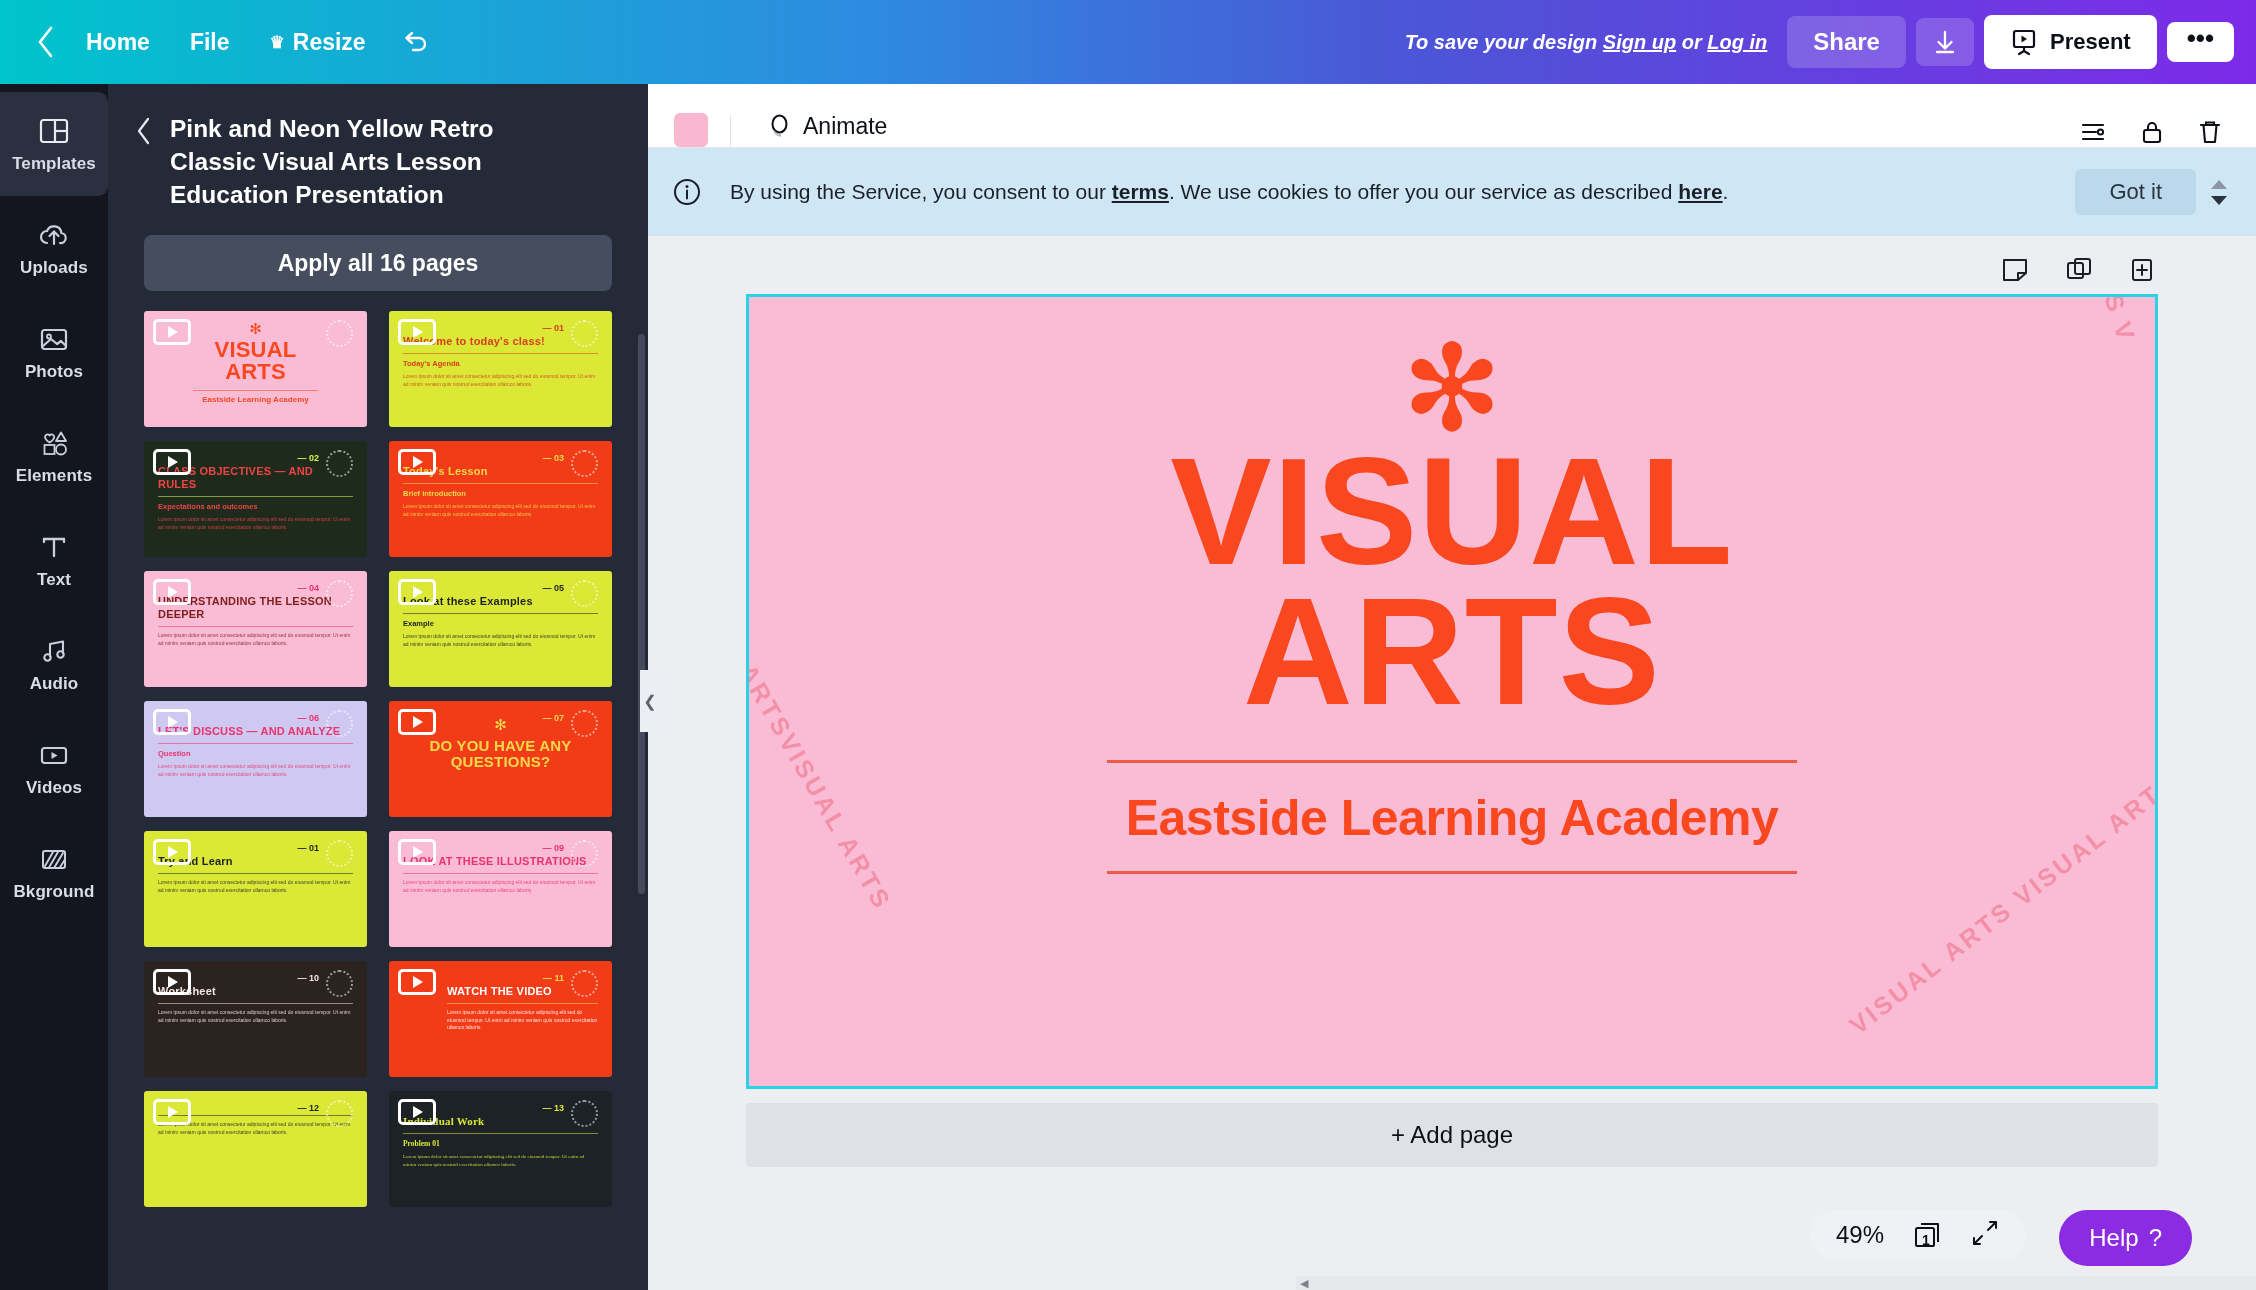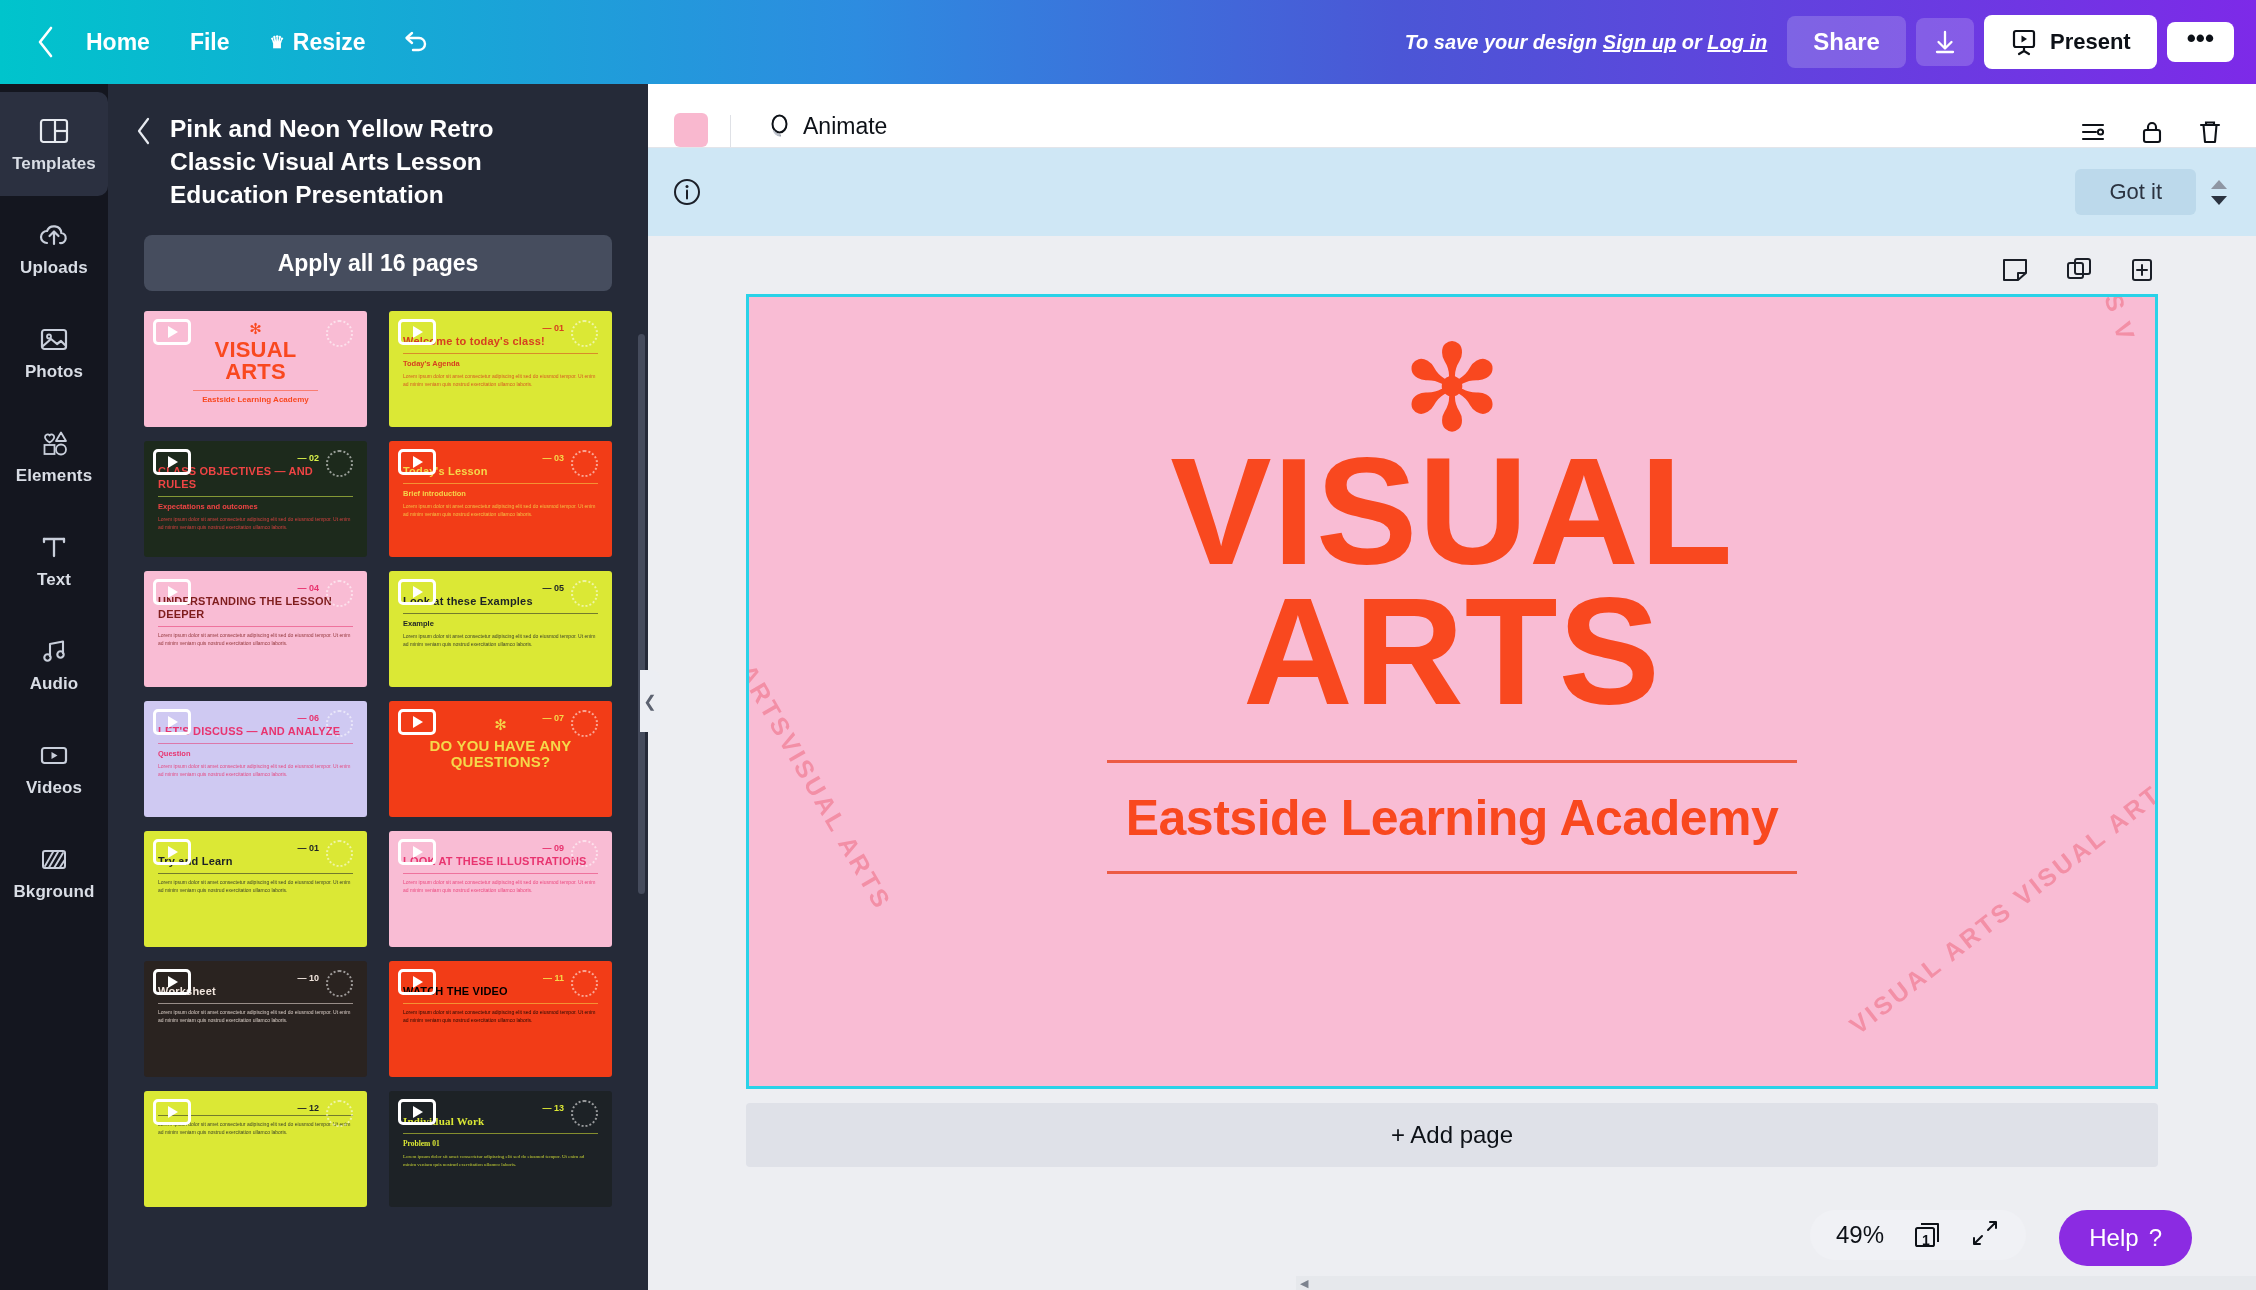--- a/index.html
+++ b/index.html
@@ -490,21 +490,21 @@
           <div class="t-h" style="margin-top:14px">Worksheet</div>
           <div class="t-rule" style="background:#f2e6de"></div>
           <div class="t-s"></div>
           <div class="t-b">Lorem ipsum dolor sit amet consectetur adipiscing elit sed do eiusmod tempor. Ut enim ad minim veniam quis nostrud exercitation ullamco laboris.</div>
         </div>
         <div class="play-badge"></div>
         <div class="tb-ring"></div>
         <div class="t-num" style="color: rgb(242, 230, 222);">— 10</div>
       </div>
       <div class="thumb" style="background: rgb(242, 60, 23);">
-        <div class="t-inner" style="color: #000000;">
+        <div class="t-inner" style="color: #ffffff; margin-left: 44px;">
           <div class="t-h" style="margin-top:14px">WATCH THE VIDEO</div>
           <div class="t-rule" style="background:#f5d84a"></div>
           <div class="t-s"></div>
           <div class="t-b">Lorem ipsum dolor sit amet consectetur adipiscing elit sed do eiusmod tempor. Ut enim ad minim veniam quis nostrud exercitation ullamco laboris.</div>
         </div>
         <div class="play-badge"></div>
         <div class="tb-ring"></div>
         <div class="t-num" style="color: rgb(245, 216, 74);">— 11</div>
       </div>
       <div class="thumb" style="background: rgb(219, 232, 53);">
@@ -572,20 +572,21 @@
   </div>
 
   <div class="cookiebar">
     <div class="ck-info">
       <svg width="34" height="34" viewBox="0 0 34 34" fill="none">
         <circle cx="17" cy="17" r="12" stroke="#1b1f28" stroke-width="2"></circle>
         <circle cx="17" cy="11.5" r="1.5" fill="#1b1f28"></circle>
         <path d="M17 15.5 V23.5" stroke="#1b1f28" stroke-width="2" stroke-linecap="round"></path>
       </svg>
     </div>
+    <div><span>By using the Service, you consent to our </span><a href="#">terms</a><span>. We use cookies to offer you our service as described </span><a href="#">here</a><span>.</span></div>
     <div class="gotit"><span>Got it</span></div>
     <div class="spin">
       <svg width="22" height="13" viewBox="0 0 22 13">
           <path d="M11 2 L19 11 H3 Z" fill="#8e96a3"></path>
         </svg>
       <svg width="22" height="13" viewBox="0 0 22 13">
           <path d="M11 11 L3 2 H19 Z" fill="#2b3340"></path>
         </svg>
     </div>
   </div>

